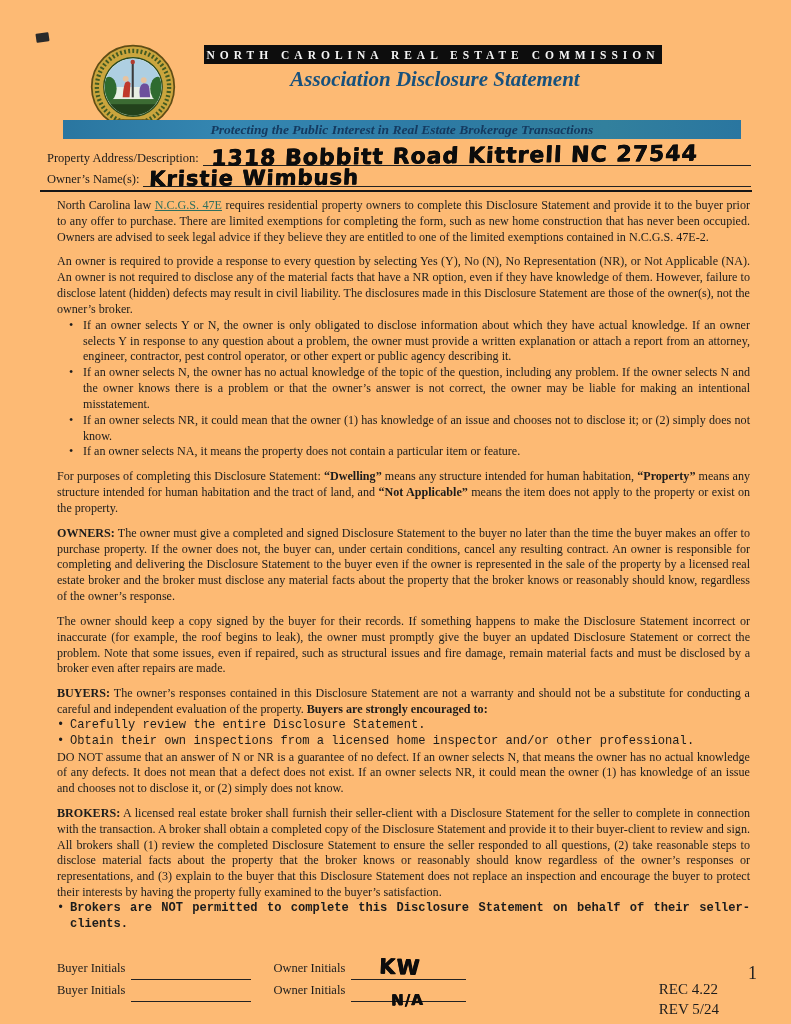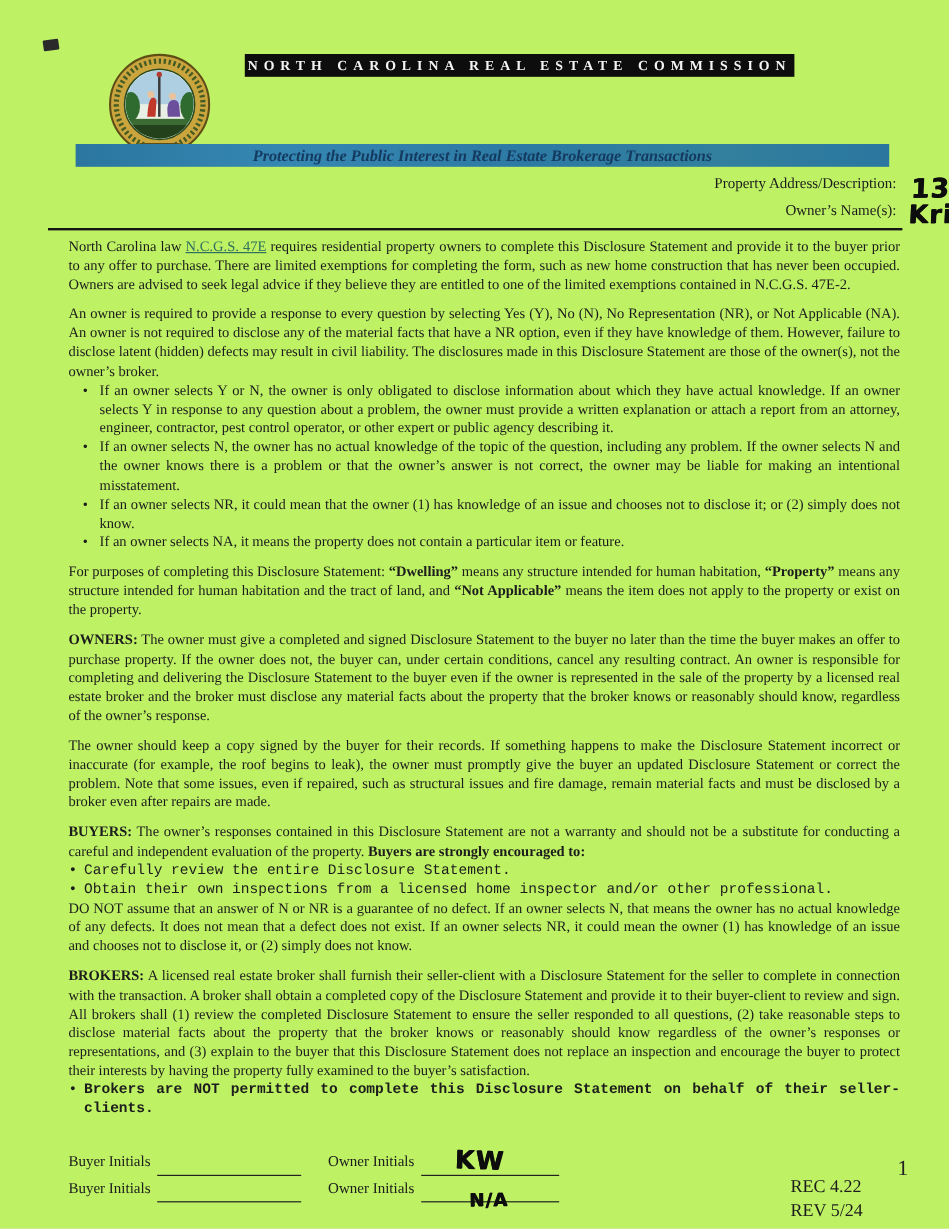--- a/index.html
+++ b/index.html
@@ -1,19 +1,19 @@
 <!DOCTYPE html>
 <html><head>
 <meta charset="utf-8">
 <style>
   * { margin:0; padding:0; box-sizing:border-box; }
   html,body { background:#e8e8e8; }
   .page {
     position:relative; width:791px; height:1024px; margin:0 auto;
-    background:#bef264; overflow:hidden;
+    background:#fdba74; overflow:hidden;
     font-family:"Liberation Serif", serif; color:#1c1c1c;
   }
   
   .scan-artifact { position:absolute; left:36px; top:33px; width:13px; height:9px;
     background:#2a2a2a; transform:rotate(-8deg); border-radius:1px; }
   .seal { position:absolute; left:90px; top:44px; width:86px; height:86px; }
   .agency-bar {
     position:absolute; left:204px; top:45px; width:458px; height:19px;
     background:#0d0d0d; color:#f4f4f4; display:flex; align-items:center; justify-content:center;
     font-size:11.5px; font-weight:bold; letter-spacing:5px; white-space:nowrap;
@@ -24,21 +24,21 @@
   }
   .tagline-bar {
     position:absolute; left:63px; top:120px; width:678px; height:19px;
     background:linear-gradient(90deg,#2a76a0,#3587b2 25%,#2d7aa4 55%,#32809d 80%,#2a76a0);
     display:flex; align-items:center; justify-content:center;text-align:center;
   }
   .tagline-bar span {
     color:#143a60; font-size:13.5px; font-weight:bold; font-style:italic; white-space:nowrap;
   }
   
-  .field-row { position:absolute; left:47px; right:40px; display:flex; align-items:flex-end;flex-direction:column; }
+  .field-row { position:absolute; left:47px; right:40px; display:flex; align-items:flex-end; }
   .field-row.r1 { top:146px; height:20px; }
   .field-row.r2 { top:168px; height:19px; }
   .field-label { font-size:12.5px; white-space:nowrap; padding-right:4px; }
   .write-line { flex:1; border-bottom:1.7px solid #222; position:relative; height:100%; }
   .hand {
     font-family:"DejaVu Sans", sans-serif; font-weight:bold; color:#0d0d0d;
     white-space:nowrap; letter-spacing:1px;
     text-shadow:0.6px 0 0 currentColor, 0 0.4px 0 currentColor;
   }
   .hand.address { position:absolute; left:8px; bottom:-3px; font-size:22px; transform:rotate(-0.6deg) skewX(-3deg); }
@@ -99,20 +99,21 @@
       <rect x="16" y="70" width="68" height="14" fill="#23421c"></rect>
     </g>
     <rect x="30" y="88" width="40" height="6" rx="2" fill="#e3c049" stroke="#5f4d16" stroke-width="1"></rect>
   </svg>
 
   <div class="agency-bar">
     <span>NORTH CAROLINA REAL ESTATE COMMISSION</span>
   </div>
 
   <div class="form-title">
+    <div>Association Disclosure Statement</div>
   </div>
 
   <div class="tagline-bar">
     <span>Protecting the Public Interest in Real Estate Brokerage Transactions</span>
   </div>
 
   <div class="field-row r1">
     <span class="field-label">Property Address/Description:</span>
     <span class="write-line">
       <span class="hand address">1318 Bobbitt Road Kittrell NC 27544</span>

